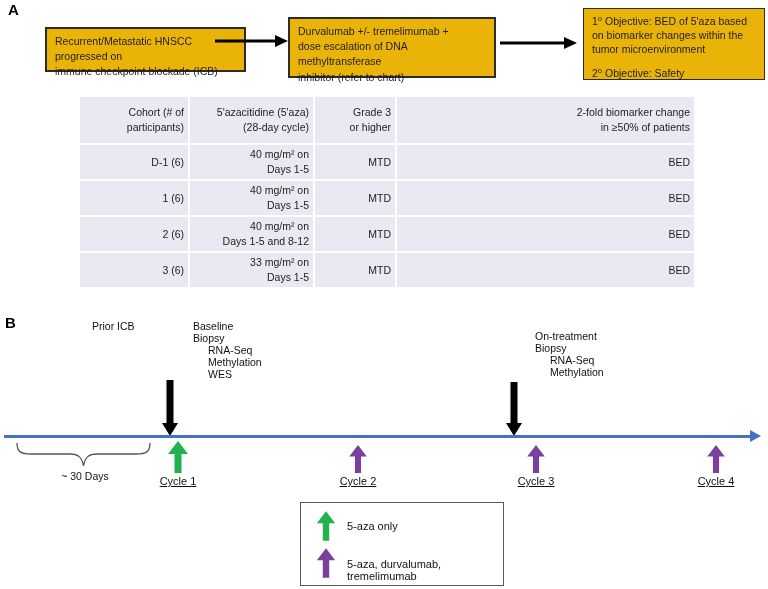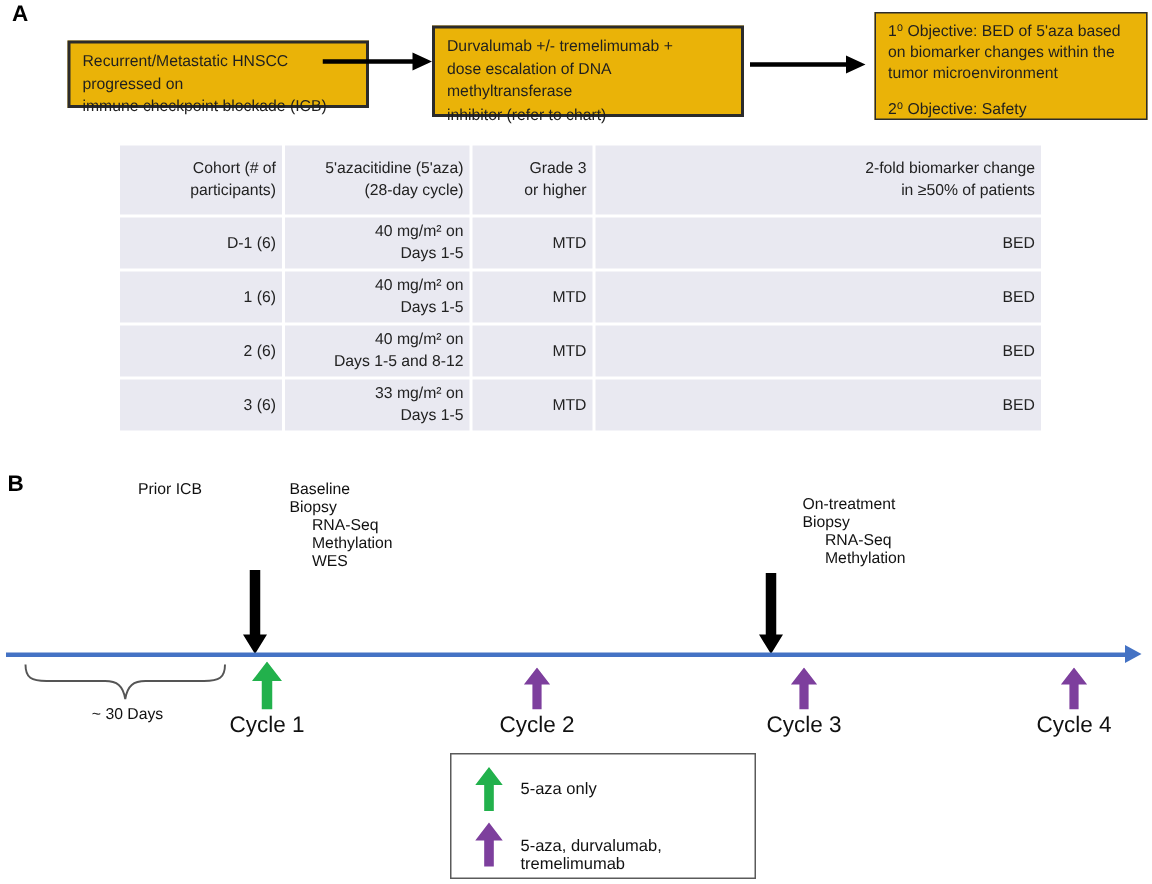--- a/index.html
+++ b/index.html
@@ -52,21 +52,21 @@
   .anno .sub { margin-left: 15px; }
 
   .timeline-line { height: 3px; }
   .timeline-head {
     width: 0; height: 0;
     border-top: 6px solid transparent;
     border-bottom: 6px solid transparent;
     border-left-width: 11px;
     border-left-style: solid;
   }
-  .cycle-label { font-size: 15px; width: 60px; text-align: center; color: #111; }
+  .cycle-label { font-size: 11px; width: 60px; text-align: center; color: #111; text-decoration: underline; }
   .duration-label { font-size: 10.5px; width: 100px; text-align: center; color: #111; }
 
   .legend-box {
     border: 1px solid #5a5a5a;
     background: #fff;
   }
   .legend-text { font-size: 11px; color: #111; }
 </style>
 </head>
 <body>

